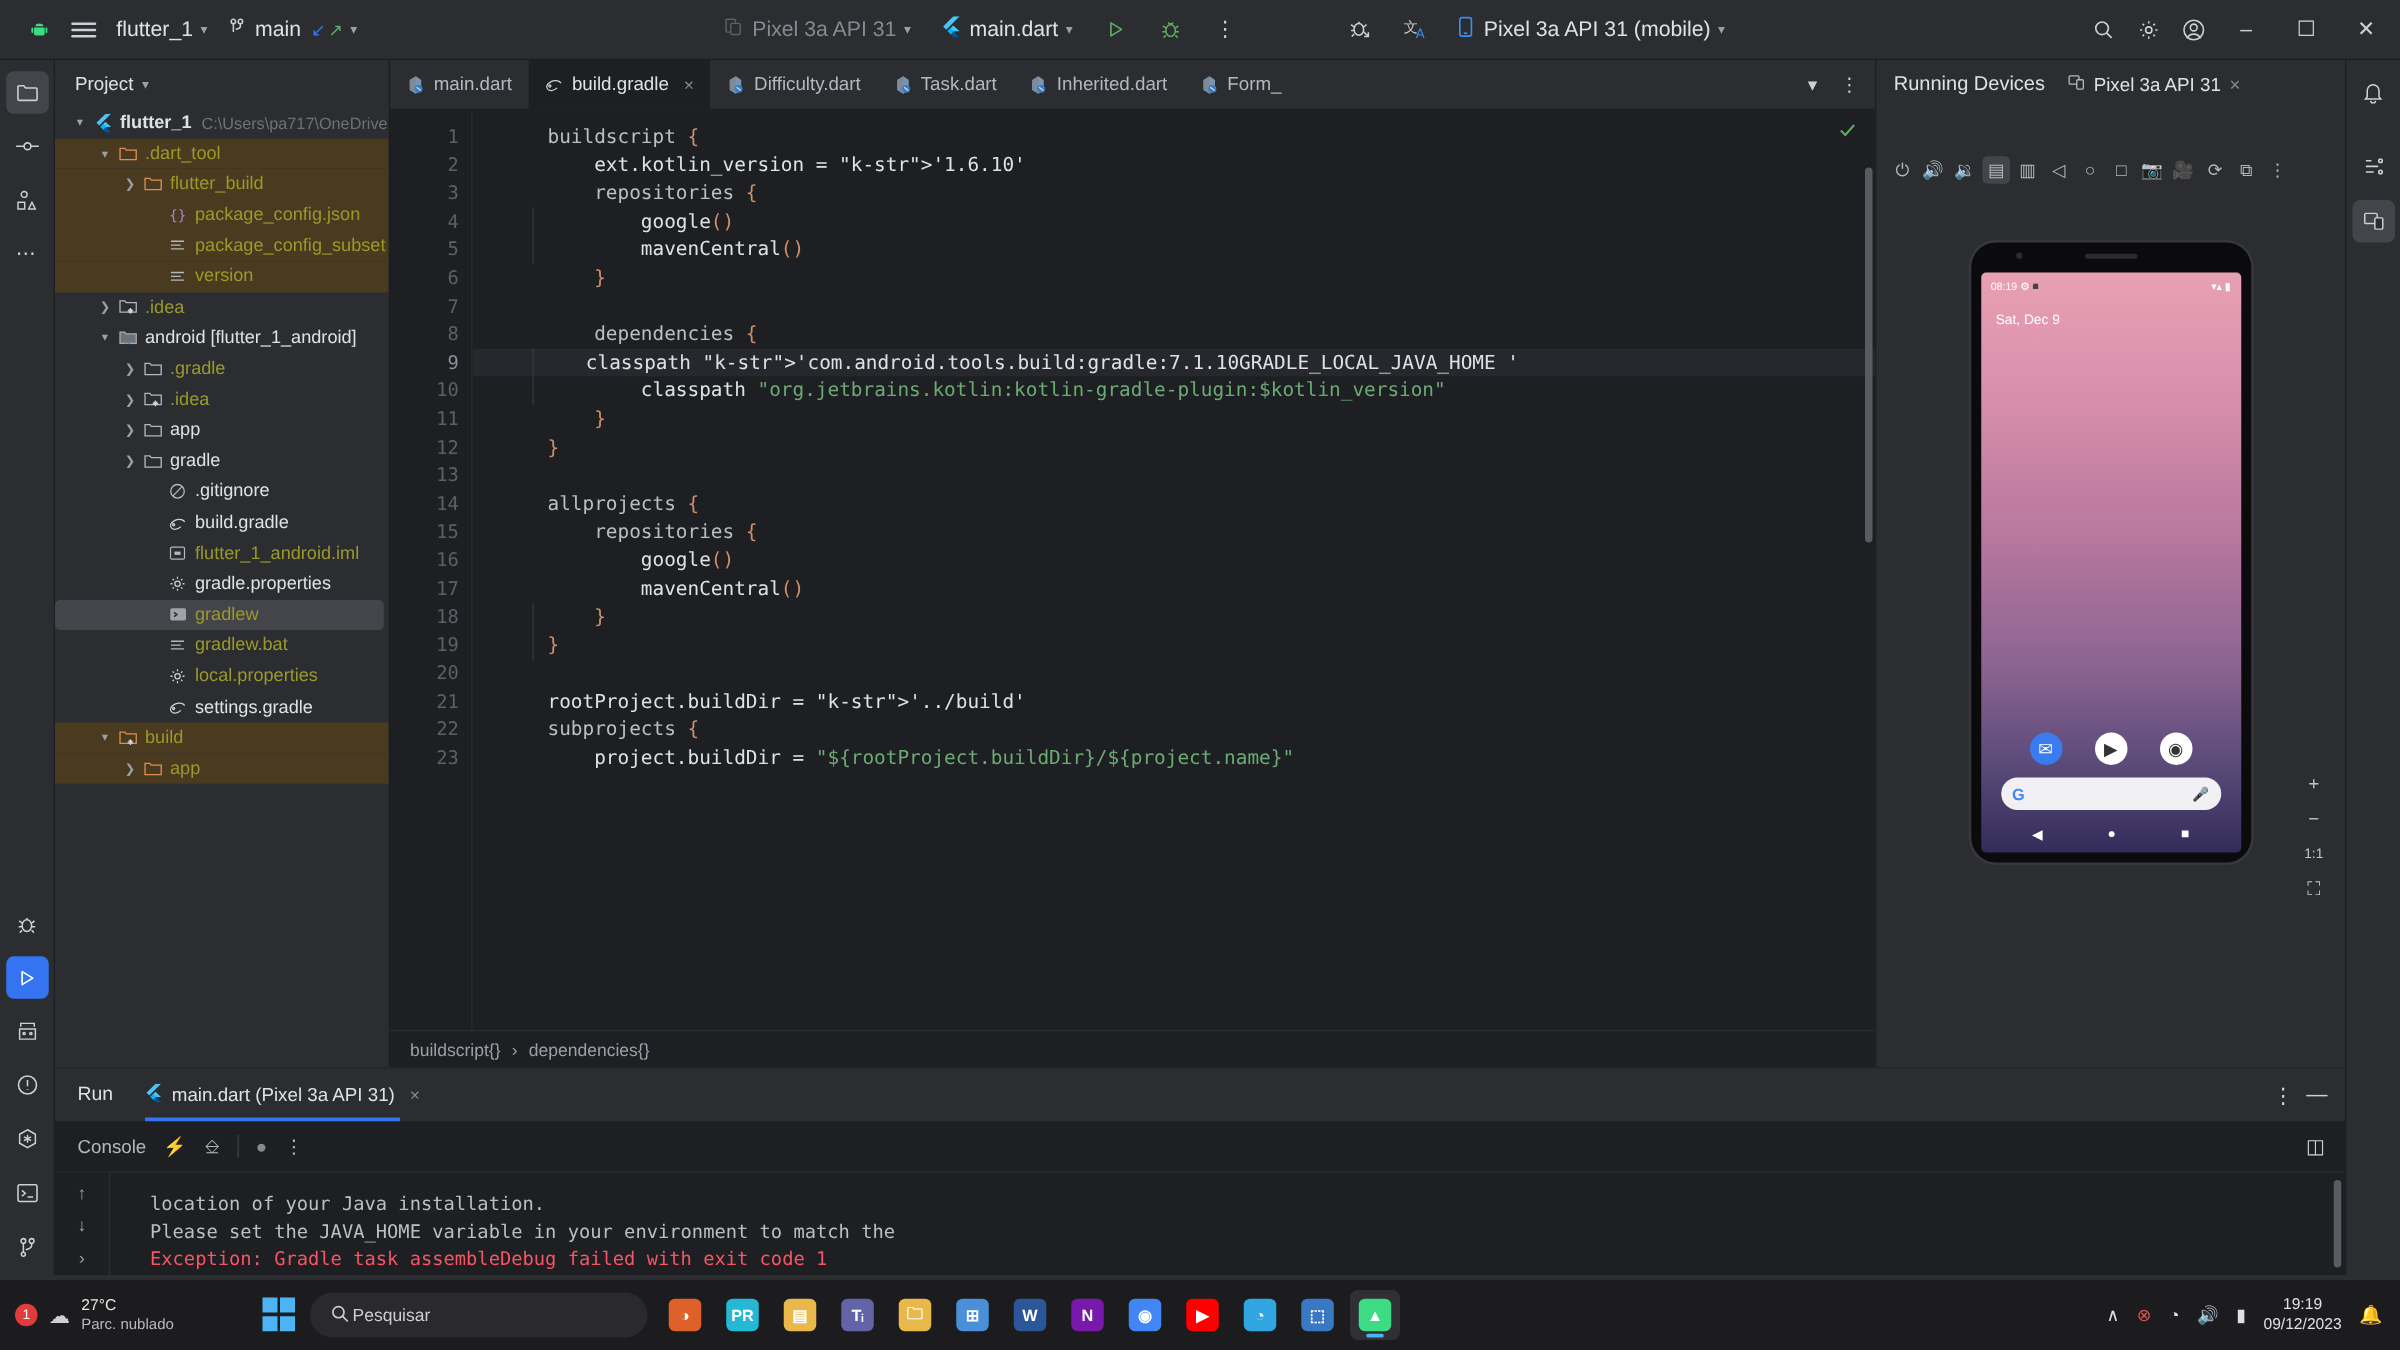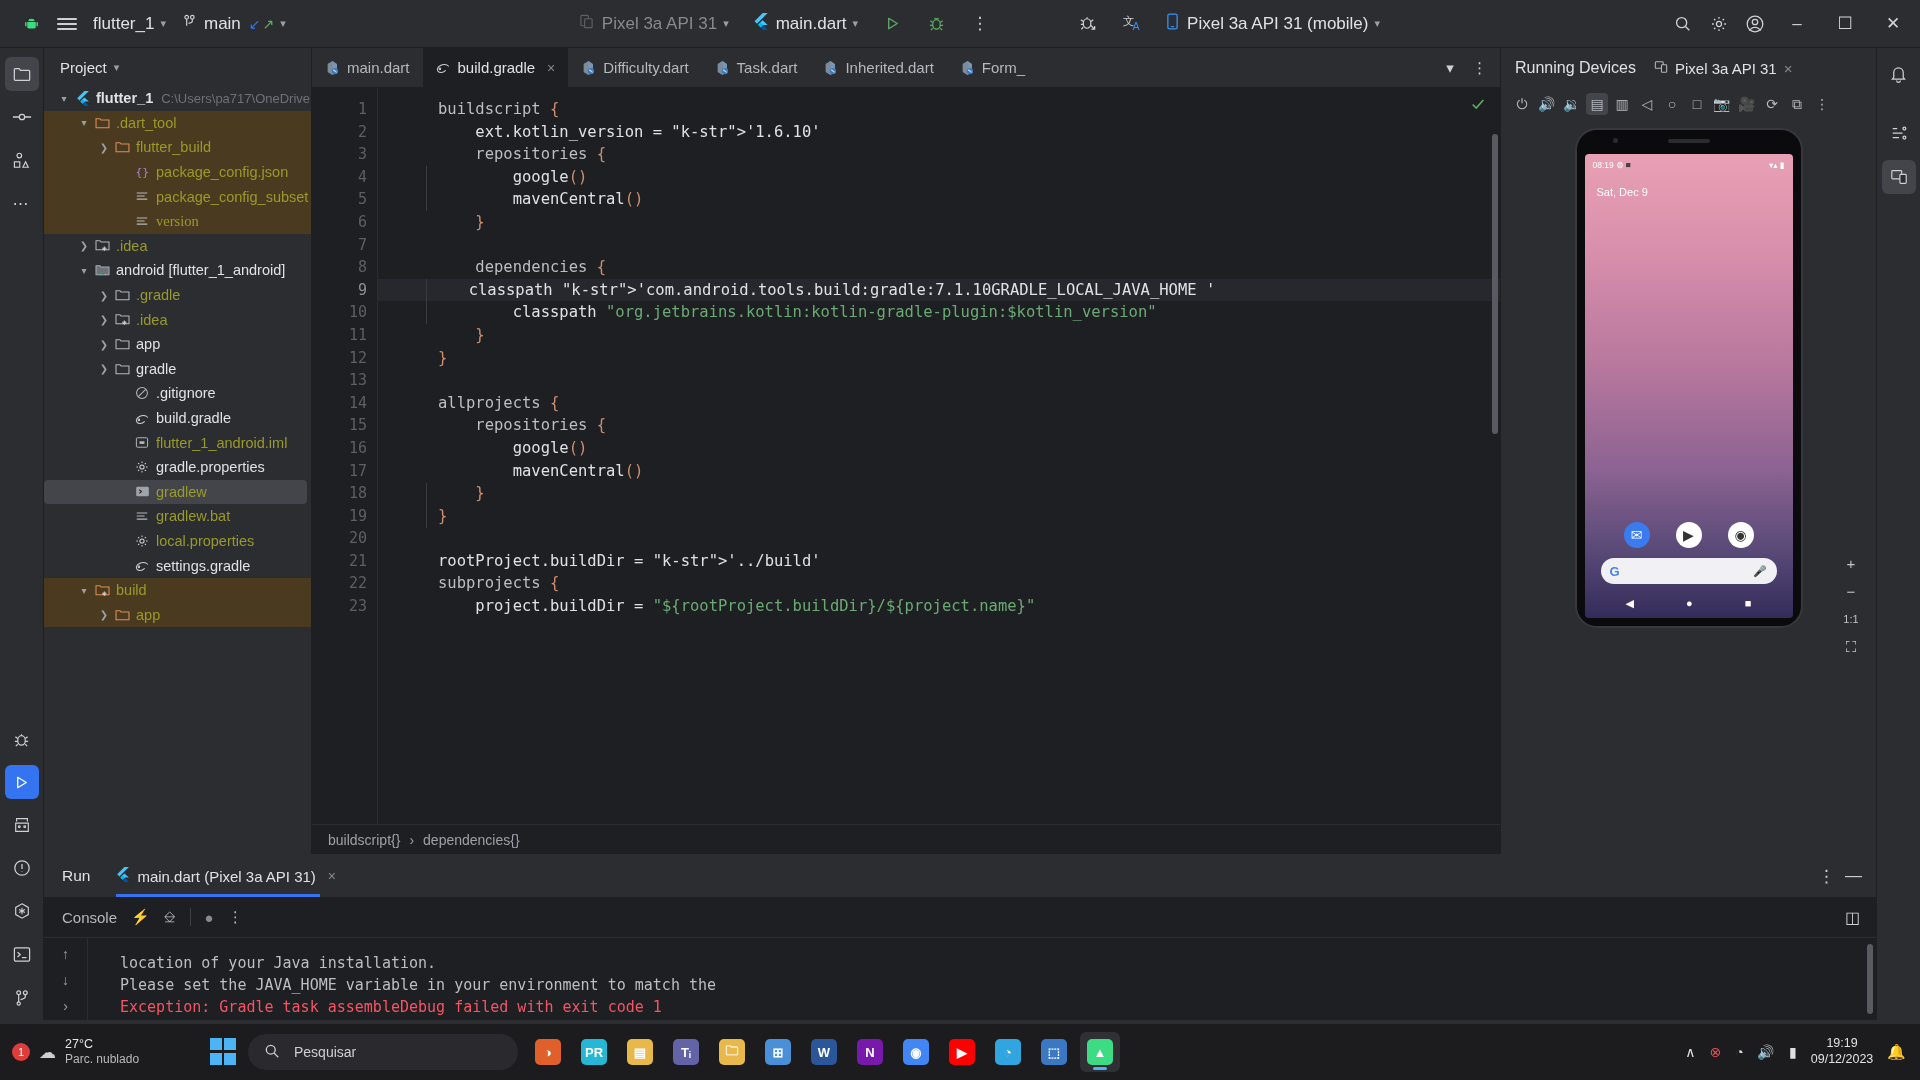--- a/index.html
+++ b/index.html
@@ -136,21 +136,21 @@
   }
   .tab-hscroll {
     position: absolute; left: 130px; top: 0; width: 120px; height: 3px;
     background: #6b6e76; border-radius: 2px;
   }
 
   
   .devices-panel {
     position: absolute; right: 44px; top: 48px; width: 376px; bottom: 226px;
     background: #2b2d30; border-left: 1px solid #1e1f22;
-    display: flex; flex-direction: column;
+    display: flex; flex-direction: column; gap: 32px;
   }
   .dp-head { height: 40px; display: flex; align-items: center; padding-left: 14px; gap: 18px; }
   .dp-title { font-size: 16px; color: #dfe1e5; }
   .dp-tab { display: flex; align-items: center; gap: 7px; font-size: 15px; color: #dfe1e5; }
   .dp-toolbar {
     height: 32px; display: flex; align-items: center; gap: 3px; padding-left: 10px;
     color: #b4b8bf; font-size: 14px;
   }
   .dp-tico { width: 22px; height: 22px; display: flex; align-items: center; justify-content: center; border-radius: 4px; }
   .dp-tico.on { background: #43454a; }
@@ -242,21 +242,21 @@
   .tk-badge {
     width: 18px; height: 18px; border-radius: 50%; background: #e03c3c; color: #fff;
     display: flex; align-items: center; justify-content: center; font-size: 11px;
   }
   .tk-wtext { line-height: 1.25; font-size: 12.5px; color: #e6e6e6; }
   .tk-wtext .sub { color: #b9b9bc; font-size: 12px; }
   .tk-center { flex: 1; display: flex; align-items: center; gap: 10px; }
   .tk-win { width: 28px; height: 28px; display: flex; flex-wrap: wrap; gap: 2px; }
   .tk-win i { width: 12px; height: 12px; background: #4cb3f5; display: block; }
   .tk-search {
-    display: flex; align-items: center; gap: 14px; height: 36px; width: 270px;
+    display: flex; align-items: center; gap: 2px; height: 36px; width: 270px;
     background: #2a2a2e; border-radius: 18px; padding: 0 16px; color: #cfcfd2; font-size: 14px;
   }
   .tk-app { width: 40px; height: 40px; border-radius: 6px; display: flex; align-items: center; justify-content: center; position: relative; }
   .tk-app.active { background: #2f2f34; }
   .tk-app .dot { position: absolute; bottom: 2px; left: 50%; transform: translateX(-50%); width: 14px; height: 3px; border-radius: 2px; background: #4cb3f5; }
   .tk-right { display: flex; align-items: center; gap: 14px; padding-right: 14px; color: #e0e0e3; font-size: 14px; }
   .tk-clock { text-align: center; line-height: 1.25; font-size: 12.5px; }
   .sq { width: 15px; height: 15px; border: 1.6px solid currentColor; border-radius: 2px; display: inline-block; }
 </style>
 </head>
@@ -538,21 +538,21 @@
           <span class="arrow"></span>
           <span class="tico">
             <span style="display: inline-flex; align-items: center;">
               <svg width="14" height="13" viewBox="0 0 16 14" stroke="#b4b8bf" stroke-width="1.2">
                 <path d="M2 3h12M2 6.5h9M2 10h12"></path>
               </svg>
             </span>
           </span>
           <span class="tlabel c-olive">package_config_subset</span>
         </div>
-        <div class="trow hl-brown" style="padding-left: 72px; font-family: Liberation Serif, serif;">
+        <div class="trow hl-brown" style="padding-left: 72px;">
           <span class="arrow"></span>
           <span class="tico">
             <span style="display: inline-flex; align-items: center;">
               <svg width="14" height="13" viewBox="0 0 16 14" stroke="#b4b8bf" stroke-width="1.2">
                 <path d="M2 3h12M2 6.5h9M2 10h12"></path>
               </svg>
             </span>
           </span>
           <span class="tlabel c-olive">version</span>
         </div>

